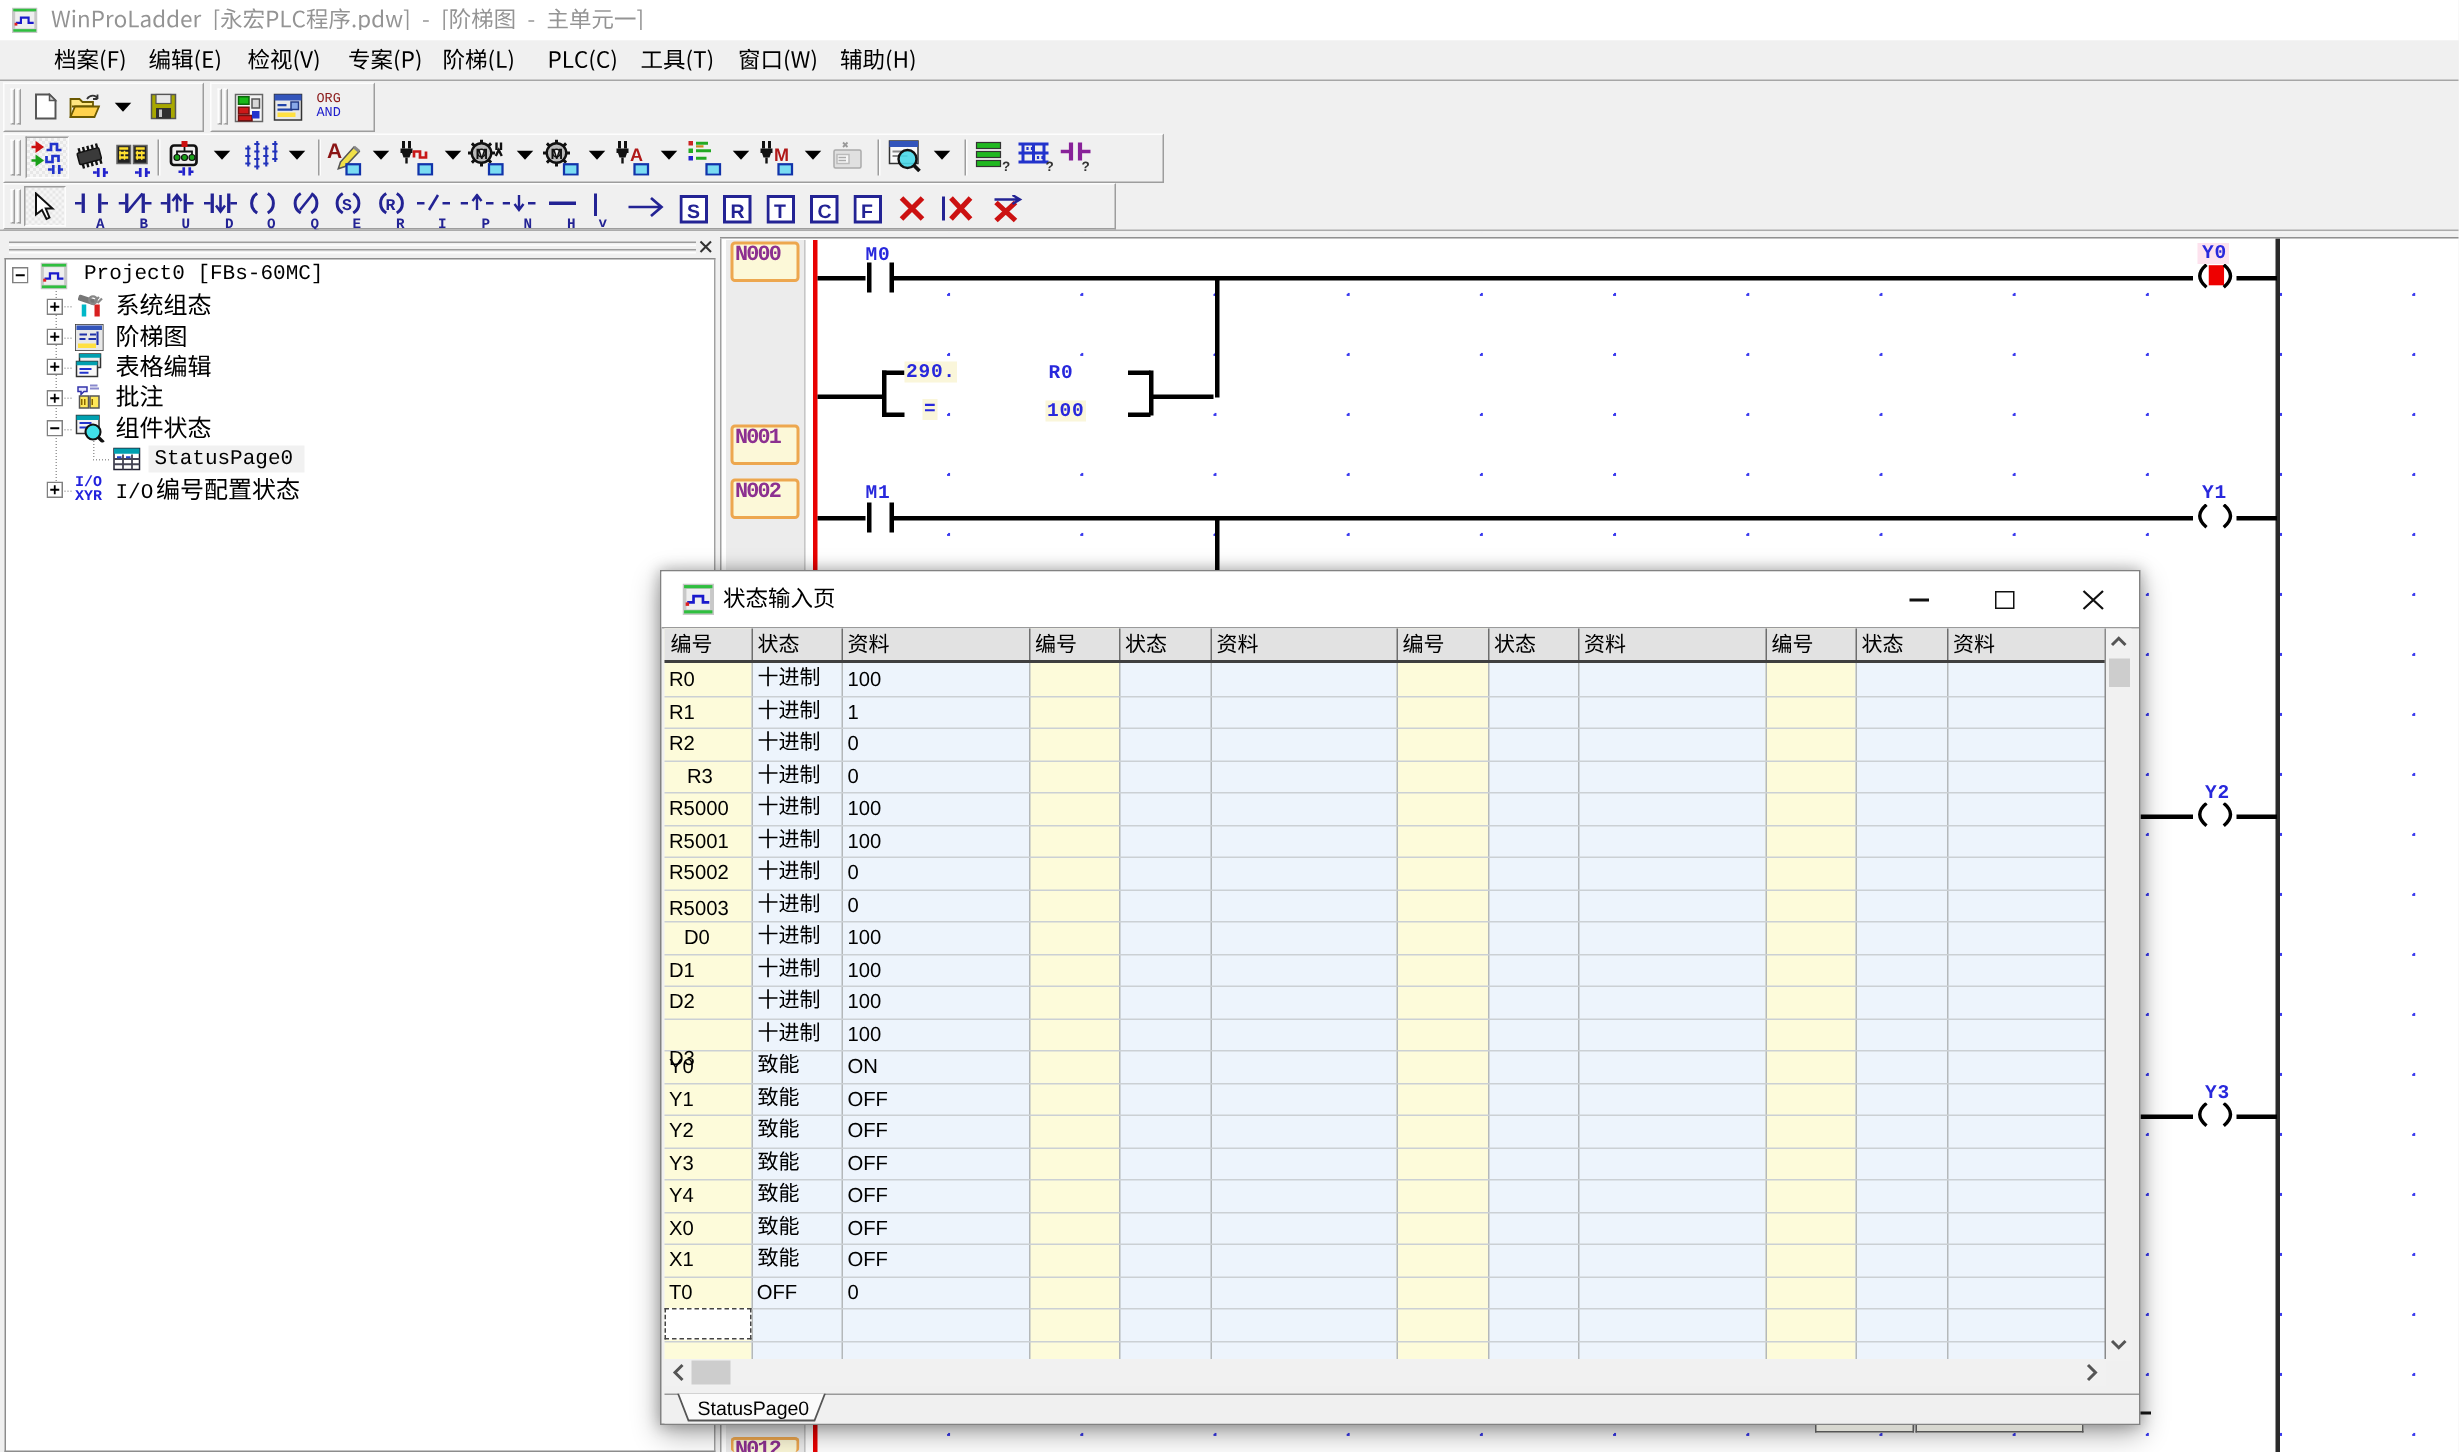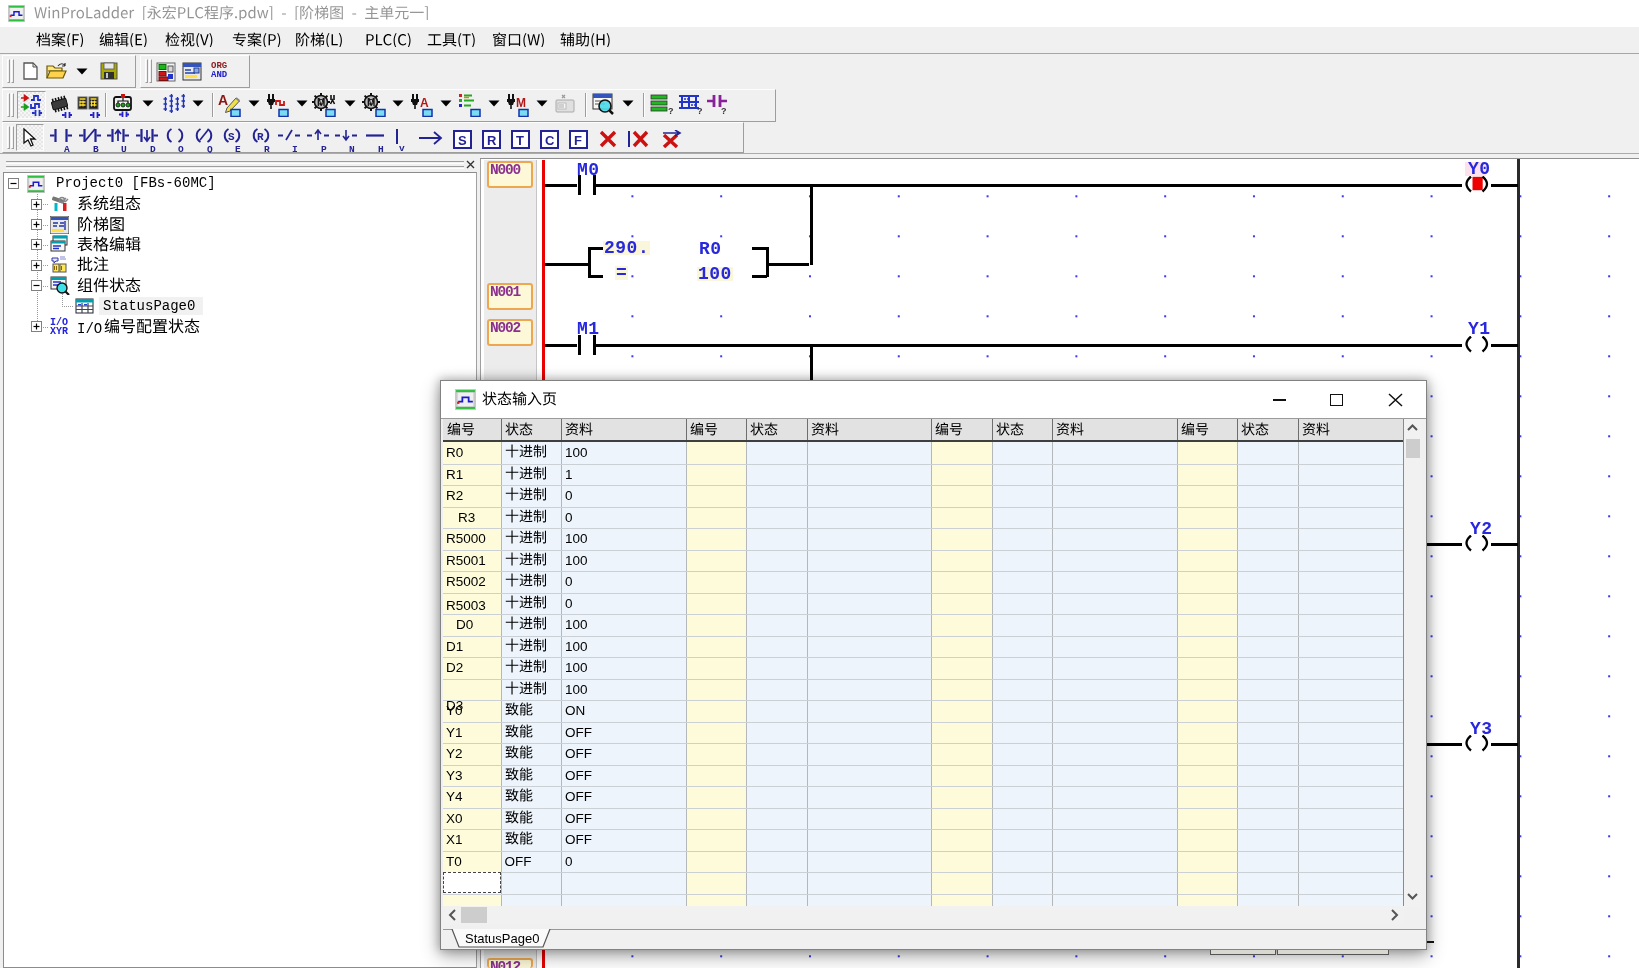--- a/index.html
+++ b/index.html
@@ -15,21 +15,21 @@
 #leftpanel{left:0;top:155px;width:480px;height:813px;background:#f0f0f0}
 #treebox{position:absolute;left:3px;top:17px;width:474px;height:796px;background:#fff;border:1px solid #8c8c8c;border-right:1px solid #a0a0a0}
 .hgrip{position:absolute;height:3px;border-top:1px solid #9d9d9d;border-bottom:1px solid #fdfdfd;background:#f0f0f0}
 .tree-row{position:absolute;font-family:"Liberation Mono",monospace;font-size:14px;color:#000;white-space:pre}
 
 #ladder{left:480px;top:155px;width:1159px;height:813px;background:#fff;
 background-image:radial-gradient(circle 1.1px at 1.2px 1.2px,#3a3aee 99%,transparent);background-size:88.8px 40px;background-position:151.4px 0.3px}
 #labelcol{position:absolute;left:4px;top:5px;width:53px;height:808px;background:#ececec;border-right:1px solid #c6c6c6}
 .nbox{position:absolute;left:7px;width:46px;height:27px;background:#fcf8d8;border:2px solid #eda74f;border-radius:3px;color:#8c3090;font-family:"Liberation Mono",monospace;font-weight:bold;font-size:14.5px;letter-spacing:-1.2px;padding-left:1px;line-height:15px}
 .blk{position:absolute;background:#000}
-.lbl{position:absolute;font-weight:bold;font-size:18px;color:#2828dc;font-family:"Liberation Mono",monospace;letter-spacing:0.5px;line-height:14px}
+.lbl{position:absolute;font-weight:bold;font-size:13px;color:#2828dc;font-family:"Liberation Mono",monospace;letter-spacing:0.5px;line-height:14px}
 #redrail{position:absolute;left:61.5px;top:5px;width:3.2px;height:808px;background:#e80202}
 #blackrail{position:absolute;left:1037.3px;top:2px;width:2.6px;height:811px;background:#2a2a2a}
 #dialog{left:440px;top:380px;width:987px;height:570px;background:#f0f0f0;border:1px solid #828282;box-shadow:0 0 9px 1px rgba(0,0,0,.25),0 6px 18px rgba(0,0,0,.33);z-index:30}
 #dtitle{position:absolute;left:0;top:0;width:985px;height:38px;background:#fff;border-bottom:1px solid #9a9a9a}
 #dtable{position:absolute;left:2px;top:38px;width:961px;height:488px;background:#edf4fc}
 .hdr{position:absolute;top:0;height:23px;background:#e2e2e2;border-bottom:2px solid #3f3f3f;font-size:14px;color:#000}
 .ycol{position:absolute;background:#fdfbda}
 .vline{position:absolute;top:0;width:1px;height:488px;background:#b4b8ba}
 .row-line{position:absolute;left:0;width:961px;height:1px;background:#cbd0d4}
 .cellt{position:absolute;font-size:13.5px;color:#000;white-space:pre;line-height:15px}
@@ -214,21 +214,21 @@
       <rect x="3" y="15" width="9" height="3.5" fill="#cc1818" stroke="#701010"></rect>
       <path d="M12 12 h5 v5 h-5" fill="#2233cc"></path>
     </svg>
     <svg class="abs" style="left:182px;top:8px" width="20" height="19">
       <rect x="1" y="1" width="18" height="17" fill="#e8e8e8" stroke="#333"></rect>
       <rect x="1" y="1" width="18" height="4" fill="#3355bb"></rect>
       <rect x="3" y="13" width="12" height="3" fill="#ffe040"></rect>
       <path d="M3 8 h6 M3 11 h10" stroke="#2244aa" stroke-width="1.5"></path>
       <rect x="12" y="6" width="5" height="5" fill="#88a8e8" stroke="#223a88"></rect>
     </svg>
-    <div class="abs" style="left:211px;top:8px;font-family:'Liberation Mono',monospace;font-weight:bold;font-size:9px;line-height:8.5px;color:#8b1a1a">ORG<br><span style="color:#2020cc">AND</span></div>
+    <div class="abs" style="left:211px;top:8px;font-family:'Liberation Mono',monospace;font-weight:normal;font-size:9px;line-height:8.5px;color:#8b1a1a">ORG<br><span style="color:#2020cc">AND</span></div>
     <div class="band" style="left:2px;top:35px;width:774px;height:33px"></div>
     <div class="grip" style="left:7px;top:39px;height:24px"></div>
     <div class="grip" style="left:11px;top:39px;height:24px"></div>
     <div class="tbtn pressed" style="left:17px;top:37px;width:29px;height:28px"></div>
     <svg class="abs" style="left:20px;top:40px" width="25" height="24">
       <path d="M1 4 h6 M4.5 1.5 L8 4 L4.5 6.5 z" stroke="#cc1111" fill="#cc1111" stroke-width="1.6"></path>
       <path d="M1 13 h6 M4.5 10.5 L8 13 L4.5 15.5 z" stroke="#18a018" fill="#18a018" stroke-width="1.6"></path>
       <path d="M11 6 h3 v-4 h4 v4 h3 M11 10 v4 h4 v-4 h4 v4" stroke="#2233cc" stroke-width="1.8" fill="none"></path>
       <path d="M12 19 h2.5 m5 0 h2.5 M15.5 16 v6 M19.5 16 v6" stroke="#2233cc" stroke-width="1.8"></path>
     </svg>

